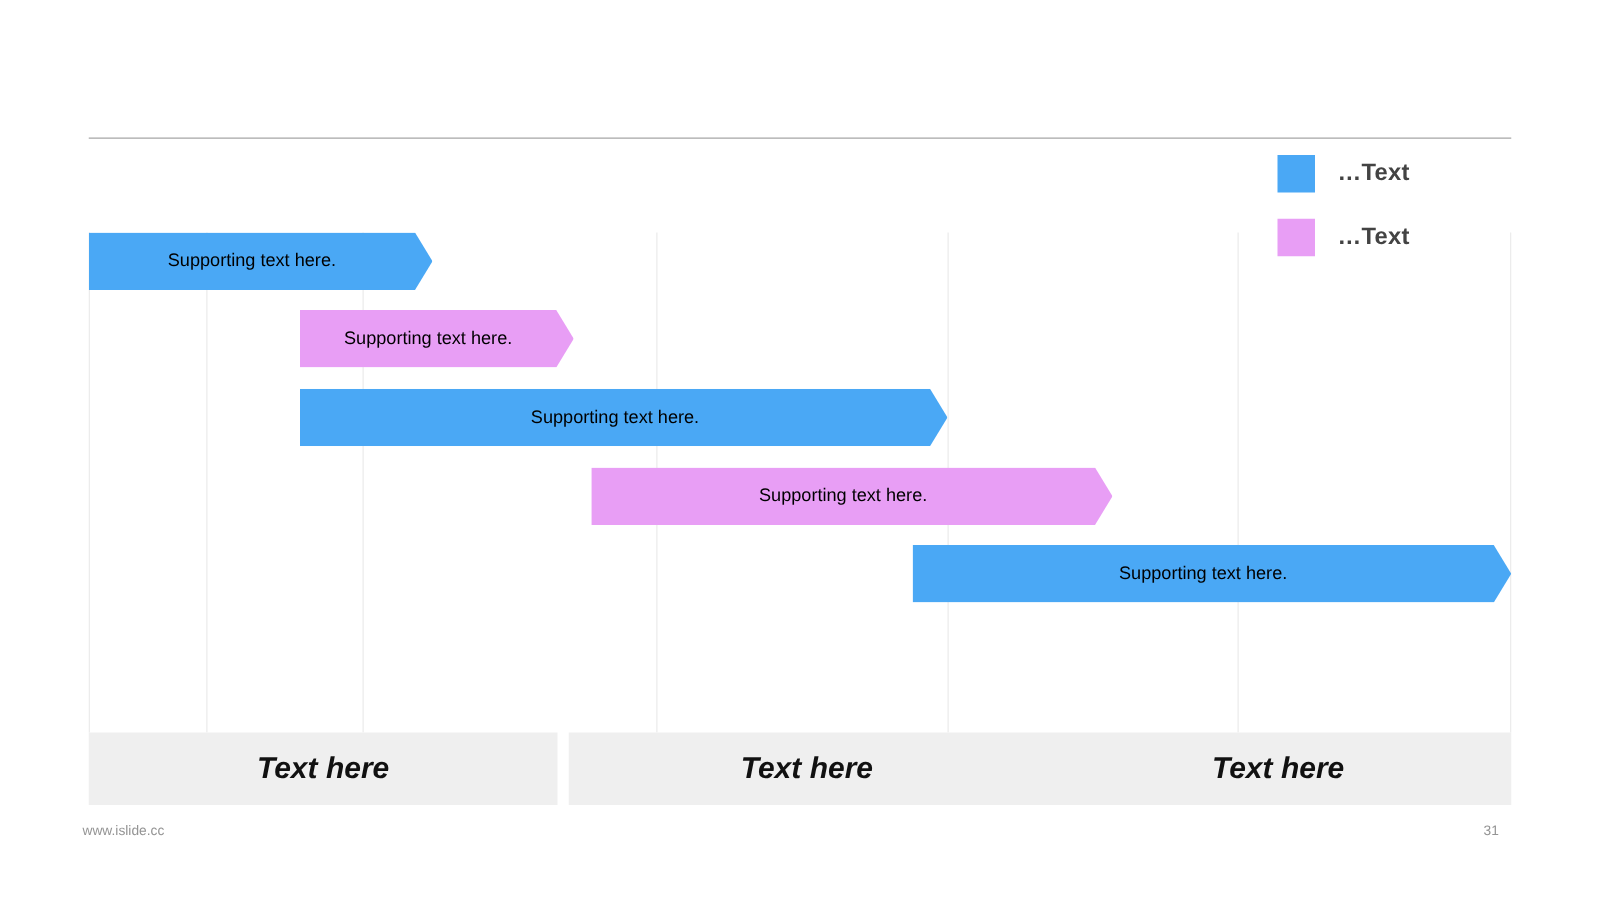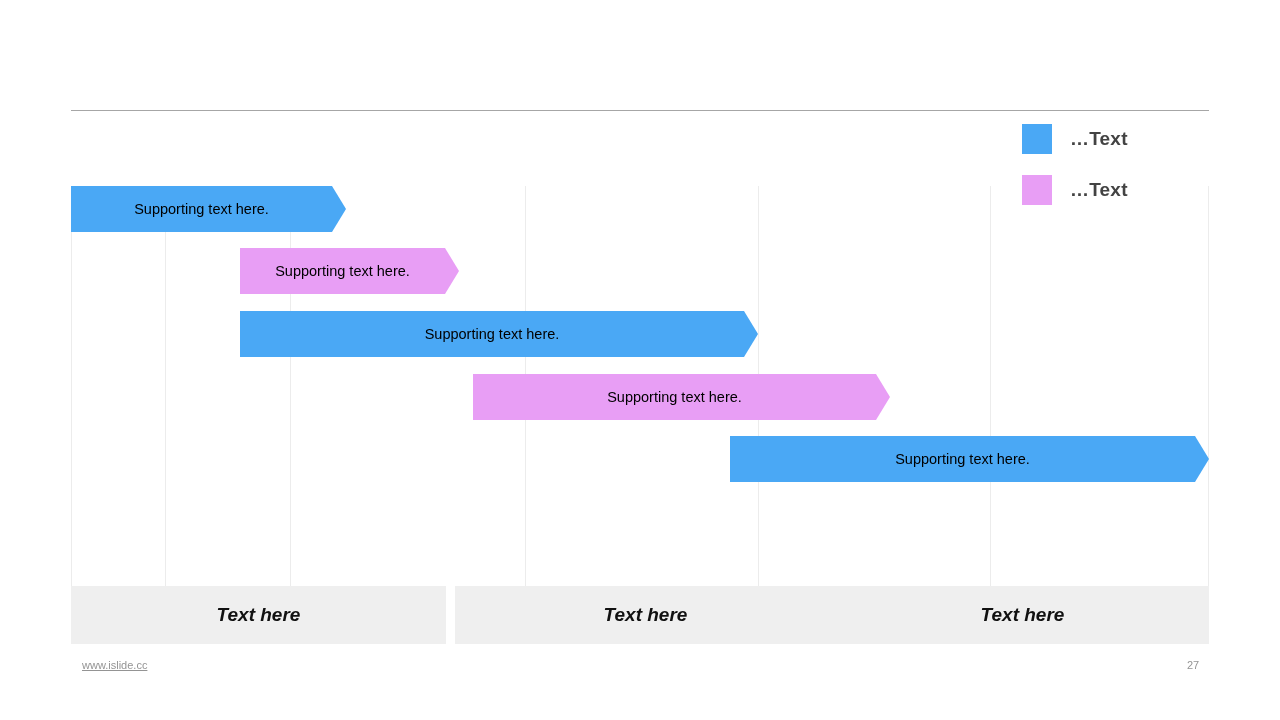--- a/index.html
+++ b/index.html
@@ -101,36 +101,35 @@
   .band {
     position: absolute;
     top: 0;
     height: 58px;
     background: #efefef;
     display: flex;
     align-items: center;
     justify-content: center;
   }
   .band-label {
-    font-size: 19px;
+    font-size: 24px;
     font-weight: bold;
     font-style: italic;
     color: #111111;
     white-space: nowrap;
   }
 
   
   .footer-site {
     position: absolute;
-    left: 82px;
+    left: 66px;
     top: 659px;
     font-size: 11px;
     color: #949494;
     white-space: nowrap;
-    text-decoration: underline;
   }
   .footer-page {
     position: absolute;
     left: 1178px;
     top: 659px;
     width: 30px;
     text-align: center;
     font-size: 11px;
     color: #949494;
   }
@@ -196,15 +195,15 @@
     </div>
     <div class="band" style="left:384px; width:381px;">
       <span class="band-label">Text here</span>
     </div>
     <div class="band" style="left:765px; width:373px;">
       <span class="band-label">Text here</span>
     </div>
   </div>
 
   <div class="footer-site">www.islide.cc</div>
-  <div class="footer-page">27</div>
+  <div class="footer-page">31</div>
 
 </div>
 
 </body></html>

